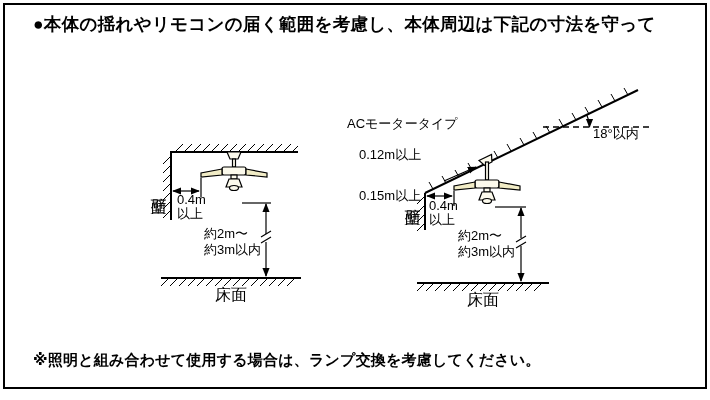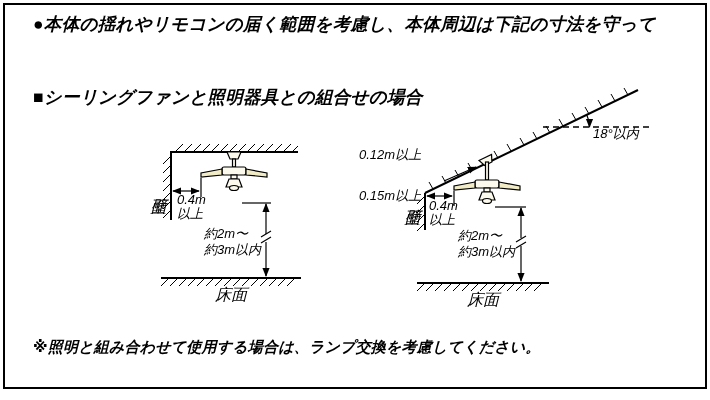--- a/index.html
+++ b/index.html
@@ -1,20 +1,19 @@
 <!DOCTYPE html>
 <html style="--line: #000000; --blade_fill: #f1ecc6; --body_fill: #fcfaec;"><head>
 <meta charset="utf-8">
 <style>
   html,body { margin:0; padding:0; background:#ffffff; }
   #page {
     position:relative; width:710px; height:400px; overflow:hidden;
     background:#ffffff; color:#000;
     font-family:"Liberation Sans","DejaVu Sans",sans-serif;
-    font-style:italic;
   }
   #frame {
     position:absolute; left:3px; top:3px; width:704px; height:386px;
     border:2.5px solid #000; box-sizing:border-box;
   }
   .t { position:absolute; white-space:nowrap; color:#000; line-height:1.15; }
   .b17 { font-size:17.5px; font-weight:700; letter-spacing:0.3px; }
   .n15 { font-size:15px; font-weight:600; letter-spacing:0.2px; }
   .d13 { font-size:13px; font-weight:500; }
   .d14 { font-size:16px; font-weight:500; }
@@ -104,33 +103,33 @@
       <line class="dim" x1="521" y1="208" x2="521" y2="238" marker-start="url(#ah)"></line>
       <path class="s1" d="M516,242 L526,236 M516,248 L526,242"></path>
       <line class="dim" x1="521" y1="246" x2="521" y2="281" marker-end="url(#ah)"></line>
 
       <path class="s2" d="M417,283 H549"></path>
       <path class="hatch" d="M424,284 l-7,7 M433,284 l-7,7 M442,284 l-7,7 M451,284 l-7,7 M460,284 l-7,7 M469,284 l-7,7 M478,284 l-7,7 M487,284 l-7,7 M496,284 l-7,7 M505,284 l-7,7 M514,284 l-7,7 M523,284 l-7,7 M532,284 l-7,7 M541,284 l-7,7"></path>
     </g>
   </svg>
 
   <div class="t b17" style="left:33px; top:14px;">●本体の揺れやリモコンの届く範囲を考慮し、本体周辺は下記の寸法を守って</div>
-  <div class="t b17" style="left:33px; top:87px;">■シーリングファンと照明器具との組合せの場合</div>
 
   <div class="t d14 vert" style="left:149px; top:184px;">壁面</div>
   <div class="t d13" style="left:177px; top:193px;">0.4m</div>
   <div class="t d13" style="left:177px; top:207px;">以上</div>
   <div class="t d13" style="left:204px; top:227px;">約2m〜</div>
   <div class="t d13" style="left:204px; top:243px;">約3m以内</div>
   <div class="t d14 ctr" style="left:201px; top:286px; width:60px;">床面</div>
 
+  <div class="t d13" style="left:347px; top:117px;">ACモータータイプ</div>
   <div class="t d13" style="left:359px; top:148px;">0.12m以上</div>
   <div class="t d13" style="left:359px; top:165px;margin-top:24px;">0.15m以上</div>
   <div class="t d13" style="left:593px; top:127px;">18°以内</div>
   <div class="t d14 vert" style="left:403px; top:195px;">壁面</div>
   <div class="t d13" style="left:429px; top:199px;">0.4m</div>
   <div class="t d13" style="left:429px; top:213px;">以上</div>
   <div class="t d13" style="left:458px; top:229px;">約2m〜</div>
   <div class="t d13" style="left:458px; top:245px;">約3m以内</div>
   <div class="t d14 ctr" style="left:453px; top:291px; width:60px;">床面</div>
 
-  <div class="t n15" style="left:33px; top:338px;">※照明と組み合わせて使用する場合は、ランプ交換を考慮してください。</div>
+  <div class="t n15" style="left:33px; top:351px;">※照明と組み合わせて使用する場合は、ランプ交換を考慮してください。</div>
 </div>
 
 </body></html>

